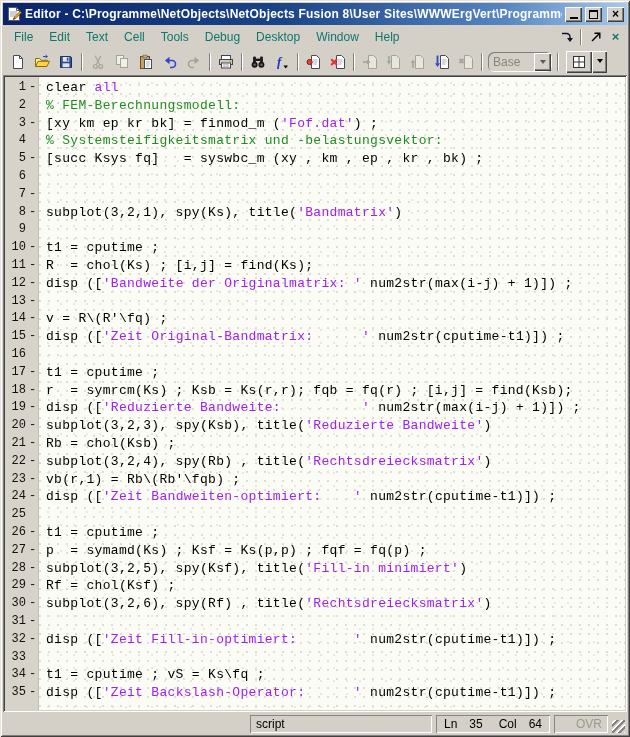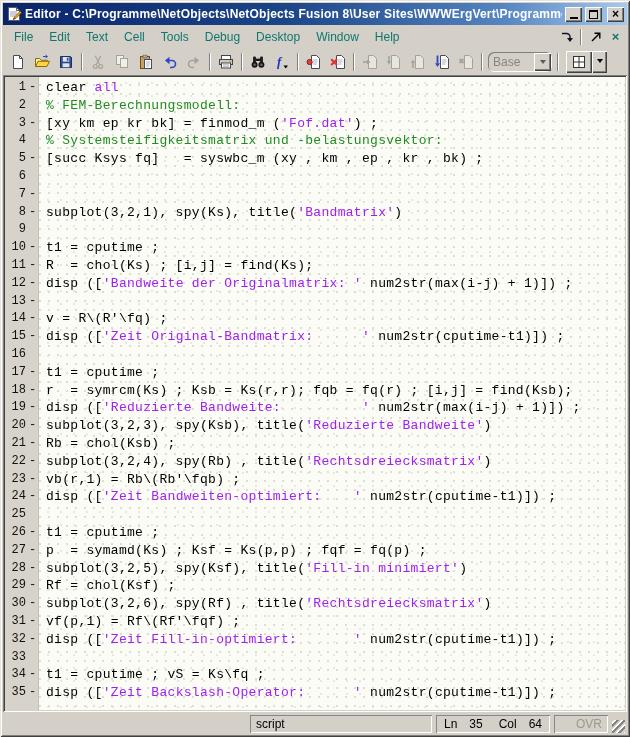--- a/index.html
+++ b/index.html
@@ -353,21 +353,21 @@
         <div class="code-row"><span class="gut-num">21</span><span class="gut-dash">-</span><span class="src-line"><span class="c-k">Rb = chol(Ksb) ;</span></span></div>
         <div class="code-row"><span class="gut-num">22</span><span class="gut-dash">-</span><span class="src-line"><span class="c-k">subplot(3,2,4), spy(Rb) , title(</span><span class="c-s">'Rechtsdreiecksmatrix'</span><span class="c-k">)</span></span></div>
         <div class="code-row"><span class="gut-num">23</span><span class="gut-dash">-</span><span class="src-line"><span class="c-k">vb(r,1) = Rb\(Rb'\fqb) ;</span></span></div>
         <div class="code-row"><span class="gut-num">24</span><span class="gut-dash">-</span><span class="src-line"><span class="c-k">disp ([</span><span class="c-s">'Zeit Bandweiten-optimiert:    '</span><span class="c-k"> num2str(cputime-t1)]) ;</span></span></div>
         <div class="code-row"><span class="gut-num">25</span><span class="gut-dash"></span><span class="src-line"></span></div>
         <div class="code-row"><span class="gut-num">26</span><span class="gut-dash">-</span><span class="src-line"><span class="c-k">t1 = cputime ;</span></span></div>
         <div class="code-row"><span class="gut-num">27</span><span class="gut-dash">-</span><span class="src-line"><span class="c-k">p  = symamd(Ks) ; Ksf = Ks(p,p) ; fqf = fq(p) ;</span></span></div>
         <div class="code-row"><span class="gut-num">28</span><span class="gut-dash">-</span><span class="src-line"><span class="c-k">subplot(3,2,5), spy(Ksf), title(</span><span class="c-s">'Fill-in minimiert'</span><span class="c-k">)</span></span></div>
         <div class="code-row"><span class="gut-num">29</span><span class="gut-dash">-</span><span class="src-line"><span class="c-k">Rf = chol(Ksf) ;</span></span></div>
         <div class="code-row"><span class="gut-num">30</span><span class="gut-dash">-</span><span class="src-line"><span class="c-k">subplot(3,2,6), spy(Rf) , title(</span><span class="c-s">'Rechtsdreiecksmatrix'</span><span class="c-k">)</span></span></div>
-        <div class="code-row"><span class="gut-num">31</span><span class="gut-dash">-</span><span class="src-line"><span class="c-k">vf(p,1) = Rf\(Rf'\fqf) ;</span></span></div>
+        <div class="code-row"><span class="gut-num">31</span><span class="gut-dash">-</span></div>
         <div class="code-row"><span class="gut-num">32</span><span class="gut-dash">-</span><span class="src-line"><span class="c-k">disp ([</span><span class="c-s">'Zeit Fill-in-optimiert:       '</span><span class="c-k"> num2str(cputime-t1)]) ;</span></span></div>
         <div class="code-row"><span class="gut-num">33</span><span class="gut-dash"></span><span class="src-line"></span></div>
         <div class="code-row"><span class="gut-num">34</span><span class="gut-dash">-</span><span class="src-line"><span class="c-k">t1 = cputime ; vS = Ks\fq ;</span></span></div>
         <div class="code-row"><span class="gut-num">35</span><span class="gut-dash">-</span><span class="src-line"><span class="c-k">disp ([</span><span class="c-s">'Zeit Backslash-Operator:      '</span><span class="c-k"> num2str(cputime-t1)]) ;</span></span></div>
       </div>
   </div>
 
   <div class="statusbar">
     <span class="sb-spacer"></span>
     <span class="sb-panel sb-script">

